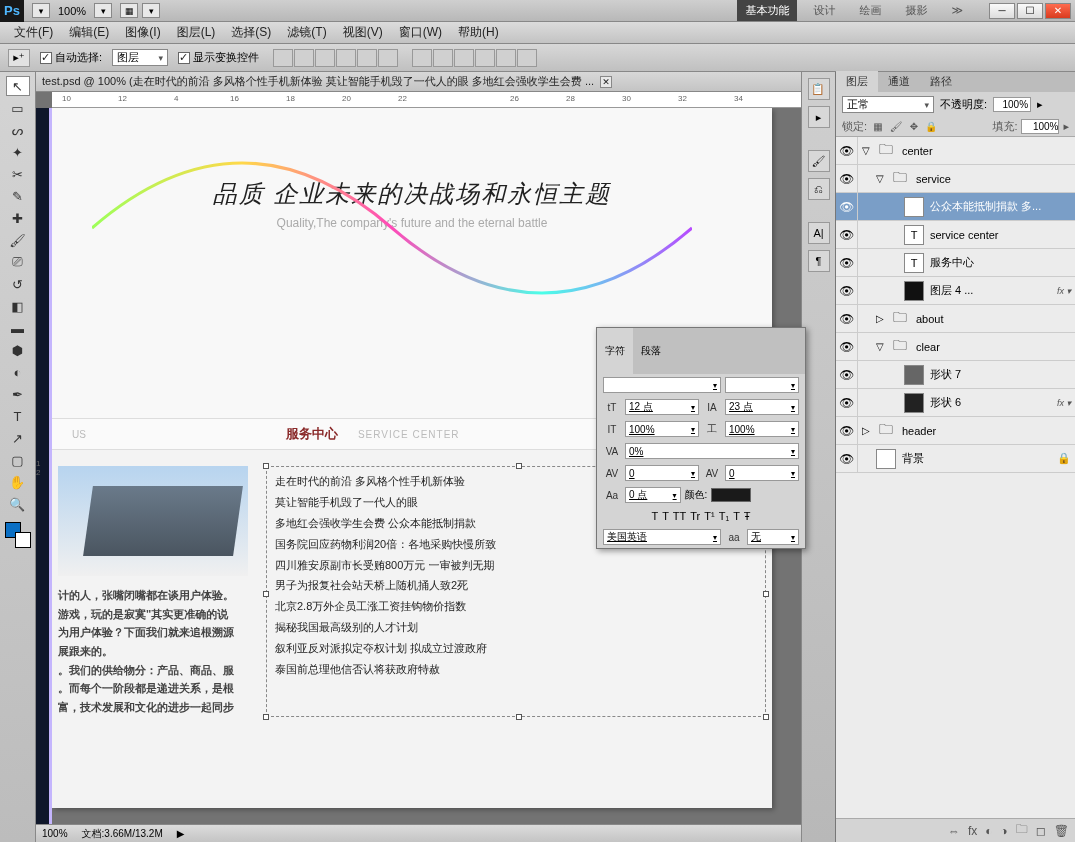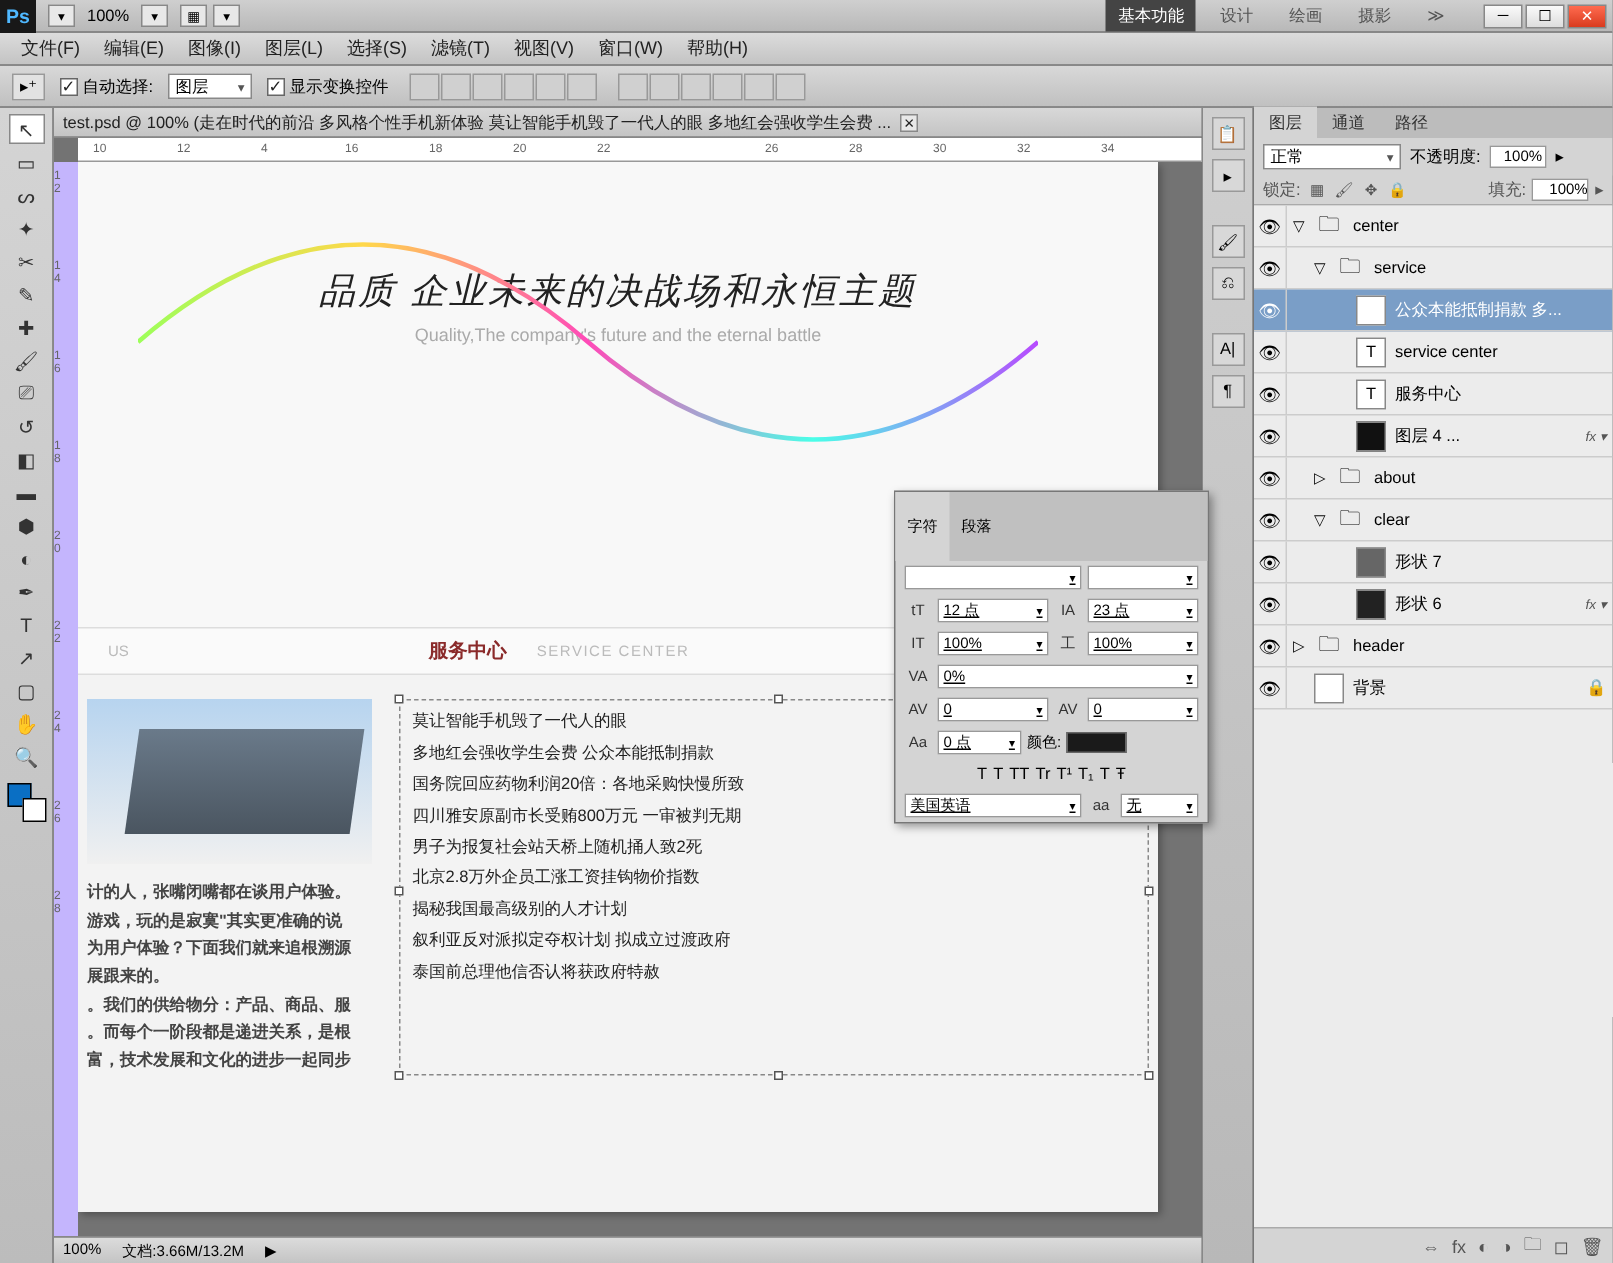--- a/index.html
+++ b/index.html
@@ -31,21 +31,21 @@
 .tool.sel { background:#fff; border:1px solid #888; }
 .swatch { width:26px; height:26px; margin-top:6px; position:relative; }
 .swatch .fg { width:16px; height:16px; background:#0a6fc4; border:1px solid #000; position:absolute; top:0; left:0; }
 .swatch .bg { width:16px; height:16px; background:#fff; border:1px solid #000; position:absolute; bottom:0; right:0; }
 .doc-area { flex:1; background:#737373; display:flex; flex-direction:column; position:relative; }
 .doc-tab { height:20px; background:linear-gradient(#d8d8d8,#c4c4c4); display:flex; align-items:center; padding:0 6px; font-size:11px; color:#222; border-bottom:1px solid #888; gap:6px; }
 .doc-tab .x { width:12px; height:12px; border:1px solid #888; font-size:9px; display:flex; align-items:center; justify-content:center; background:#e8e8e8; }
 .ruler-h { height:16px; background:#fff; border-bottom:1px solid #999; margin-left:16px; position:relative; font-size:8px; color:#666; overflow:hidden; }
 .ruler-h span { position:absolute; top:2px; }
 .canvas-wrap { flex:1; display:flex; background:#737373; }
-.ruler-v { width:16px; background:#c4b5fd; border-right:7px solid #c4b5fd; font-size:8px; color:#666; display:flex; flex-direction:column; align-items:center; padding-top:4px; gap:42px; }
+.ruler-v { width:16px; background:#0f172a; border-right:3px solid #c4b5fd; font-size:8px; color:#666; display:flex; flex-direction:row; align-items:center; padding-top:4px; gap:42px; }
 .canvas { flex:1; background:#737373; overflow:hidden; position:relative; }
 .page { position:absolute; left:0; top:0; width:720px; height:700px; background:#f3f3f3; box-shadow:2px 2px 5px rgba(0,0,0,.3); }
 .hero { height:310px; background:#f8f8f8; position:relative; padding-top:70px; text-align:center; }
 .wave { position:absolute; left:40px; top:30px; width:600px; height:180px; }
 .hero h1 { font-size:24px; color:#222; font-weight:normal; letter-spacing:2px; font-style:italic; }
 .hero p { font-size:12px; color:#aaa; margin-top:6px; }
 .svc-bar { height:32px; border-top:1px solid #ddd; border-bottom:1px solid #ddd; display:flex; align-items:center; padding:0 20px; gap:20px; background:#fafafa; }
 .svc-bar .zh { color:#8a2a2a; font-size:13px; font-weight:bold; }
 .svc-bar .en { color:#bbb; font-size:10px; letter-spacing:1px; }
 .svc-body { display:flex; padding:16px 6px; gap:18px; }
@@ -253,20 +253,21 @@
             <div class="svc-list">
               <div class="sel-handle" style="top:-4px;left:-4px"></div>
                 <div class="sel-handle" style="top:-4px;right:-4px"></div>
               <div class="sel-handle" style="bottom:-4px;left:-4px"></div>
                 <div class="sel-handle" style="bottom:-4px;right:-4px"></div>
               <div class="sel-handle" style="top:-4px;left:50%"></div>
                 <div class="sel-handle" style="bottom:-4px;left:50%"></div>
               <div class="sel-handle" style="left:-4px;top:50%"></div>
                 <div class="sel-handle" style="right:-4px;top:50%"></div>
               <ul id="news">
+                  <li>走在时代的前沿 多风格个性手机新体验</li>
                   <li>莫让智能手机毁了一代人的眼</li>
                   <li>多地红会强收学生会费 公众本能抵制捐款</li>
                   <li>国务院回应药物利润20倍：各地采购快慢所致</li>
                   <li>四川雅安原副市长受贿800万元 一审被判无期</li>
                   <li>男子为报复社会站天桥上随机捅人致2死</li>
                   <li>北京2.8万外企员工涨工资挂钩物价指数</li>
                   <li>揭秘我国最高级别的人才计划</li>
                   <li>叙利亚反对派拟定夺权计划 拟成立过渡政府</li>
                   <li>泰国前总理他信否认将获政府特赦</li>
                 </ul>

